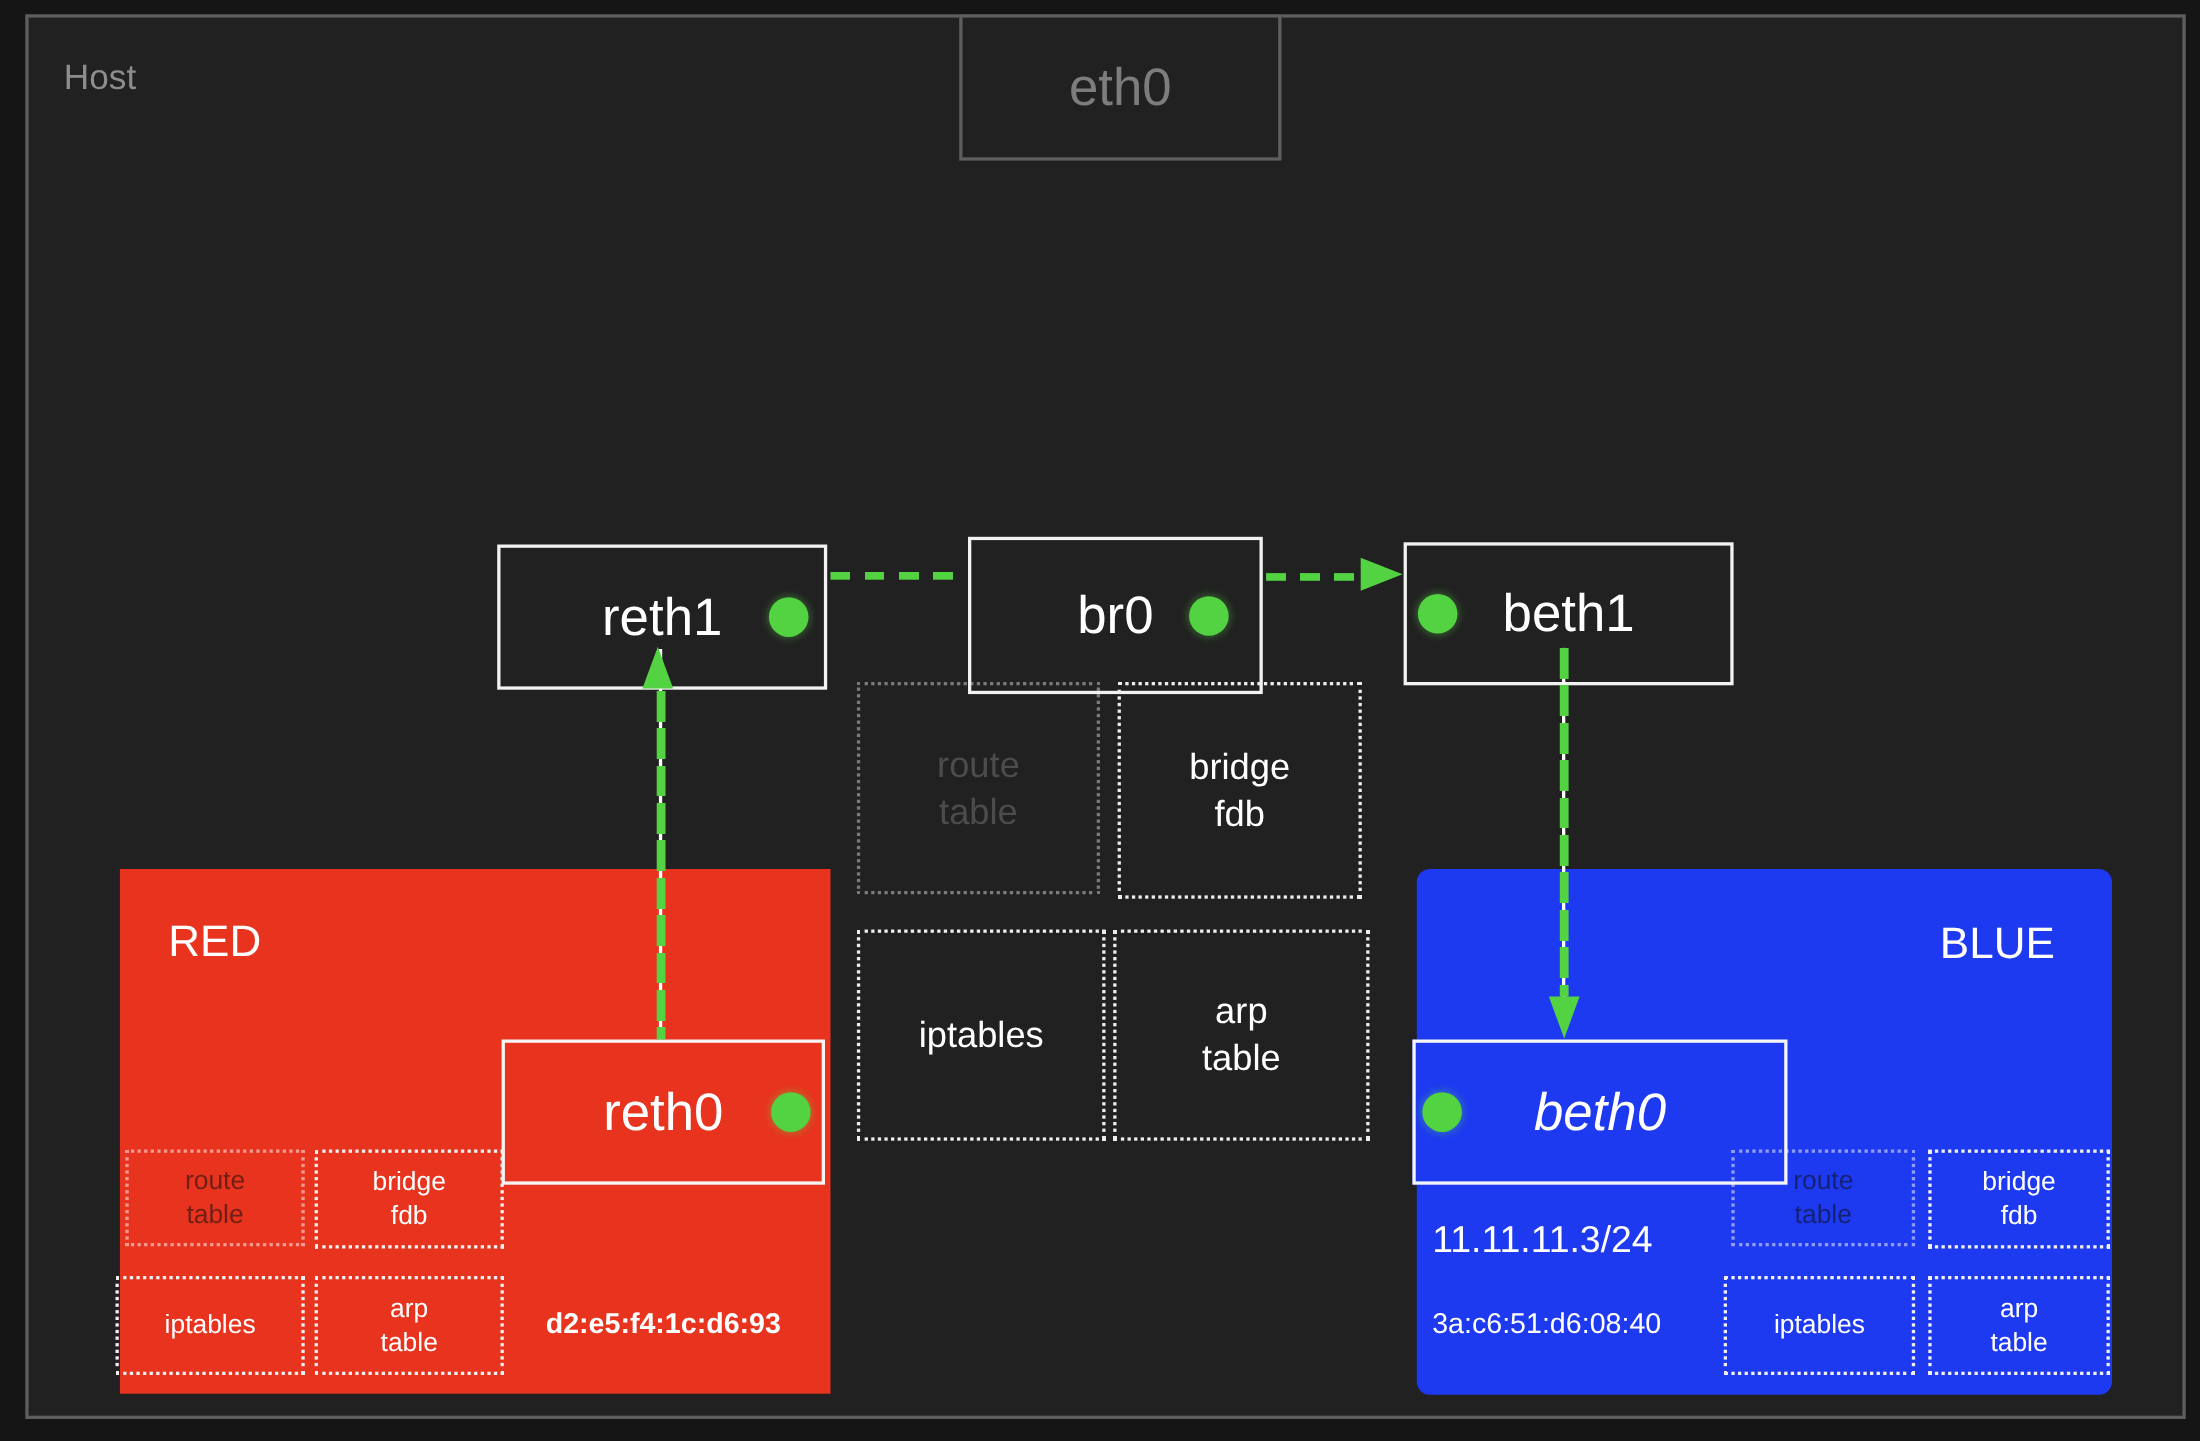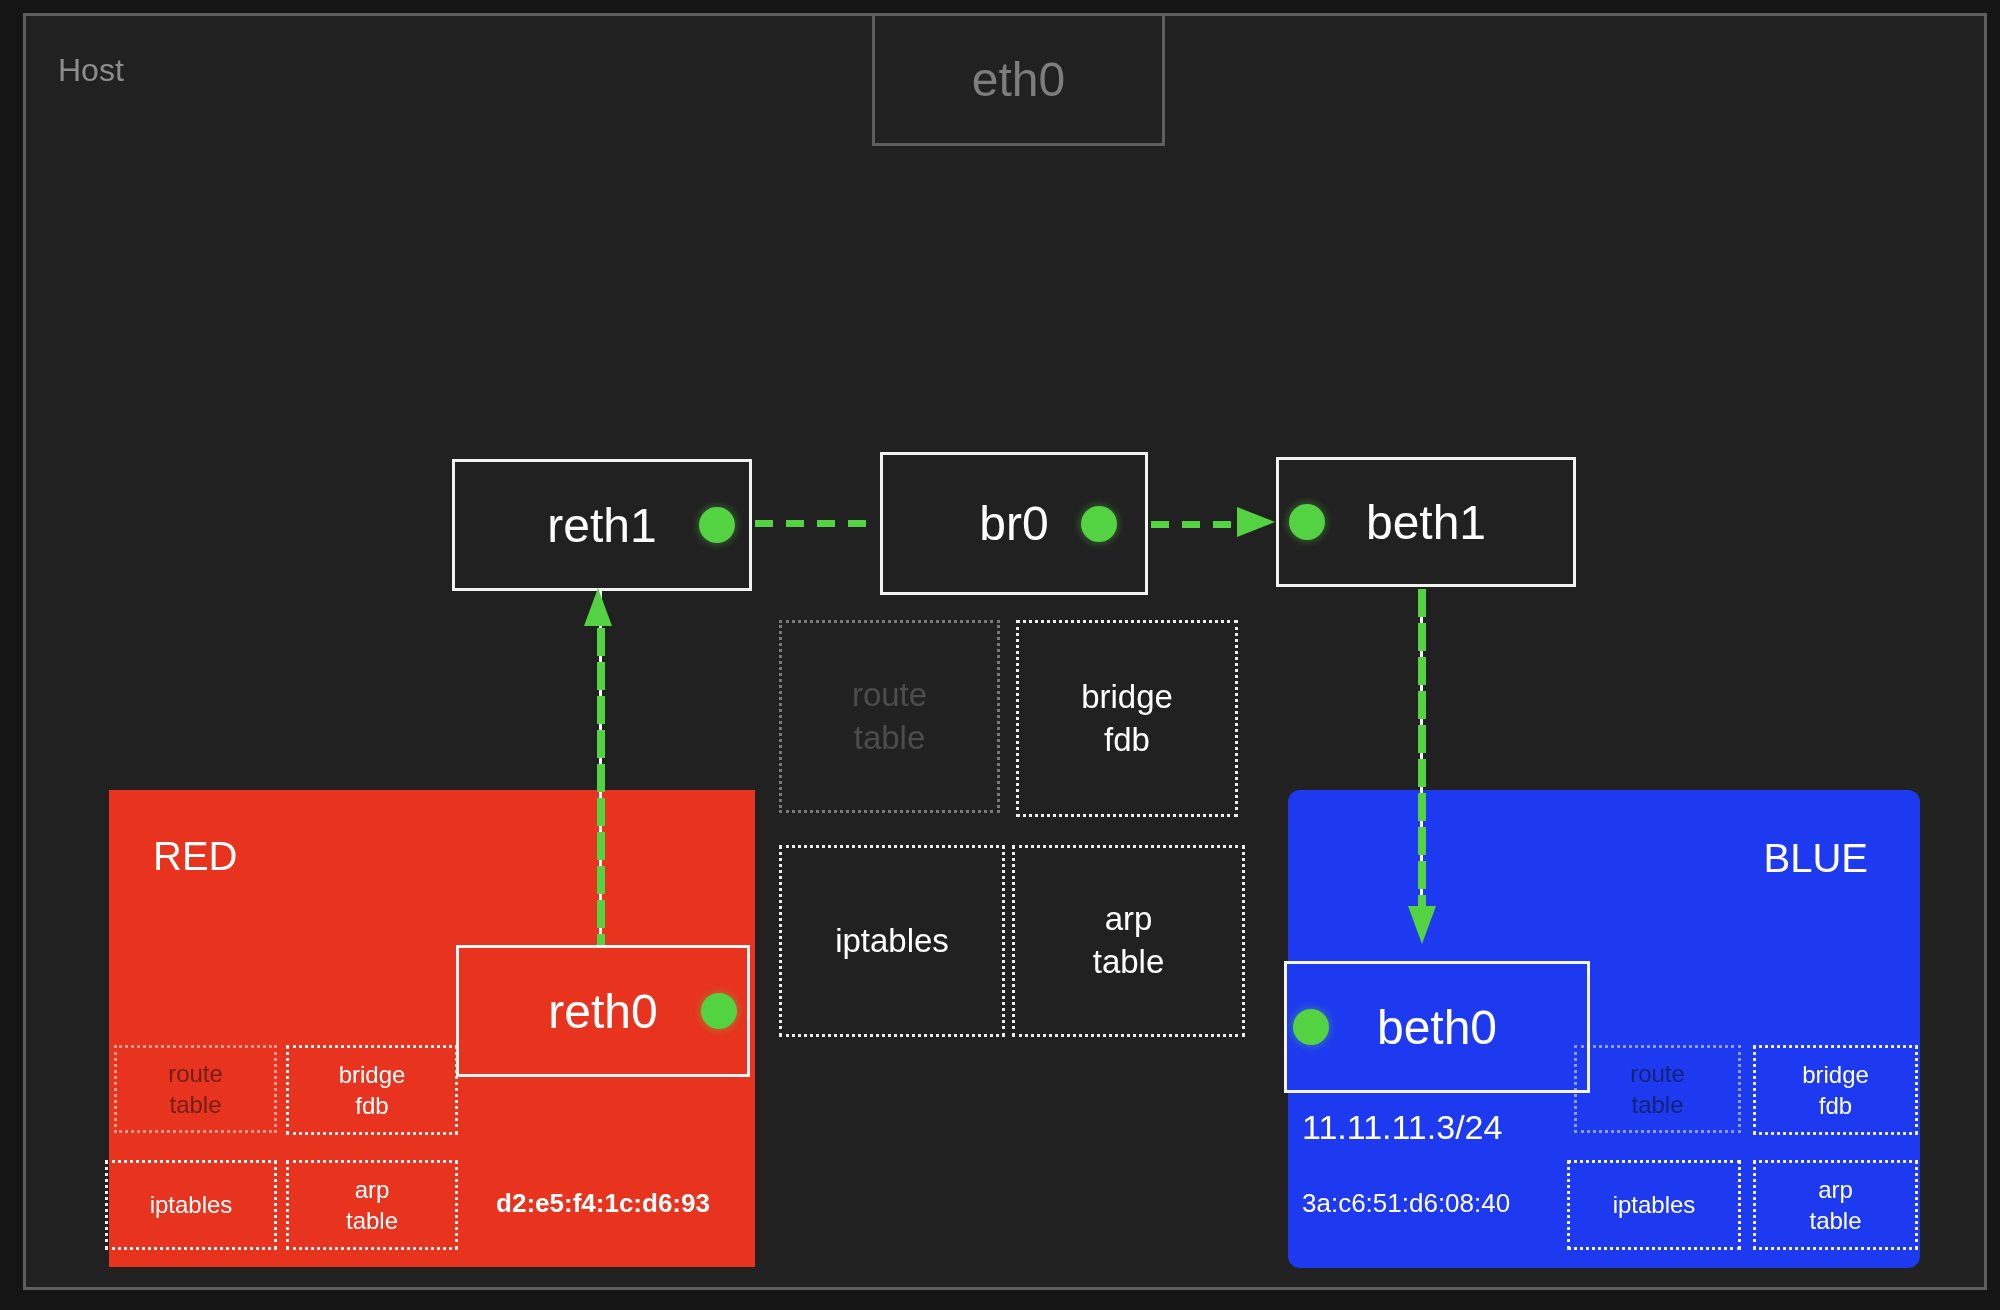--- a/index.html
+++ b/index.html
@@ -16,21 +16,21 @@
   .host-label{position:absolute;left:58px;top:52px;font-size:32px;color:var(--muted_gray,#8d8d8d);}
   .eth0-box{
     position:absolute;left:872px;top:13px;width:293px;height:133px;
     border:3px solid var(--frame_gray,#5e5e5e);background:#212121;
     display:flex;align-items:center;justify-content:center;
     color:#7d7d7d;font-size:48px;
   }
   
   .iface{
     position:absolute;border:3px solid #f2f2f2;background:#212121;color:#ffffff;
-    font-size:48px;display:flex;align-items:center;justify-content:center;
+    font-size:48px;display:flex;align-items:center;justify-content:center;margin-top:36px;
   }
   .box-reth1{left:452px;top:459px;width:300px;height:132px;}
   .box-br0{left:880px;top:452px;width:268px;height:143px;}
   .box-beth1{left:1276px;top:457px;width:300px;height:130px;}
   .dot{
     position:absolute;width:36px;height:36px;border-radius:50%;
     background:var(--green_accent,#53d341);top:50%;transform:translateY(-50%);
     box-shadow:0 0 7px 2px rgba(95,220,75,.30);
   }
   
@@ -49,21 +49,21 @@
   .ns-red{left:109px;top:790px;width:646px;height:477px;background:var(--red_bg,#e8331e);}
   .ns-blue{left:1288px;top:790px;width:632px;height:478px;background:var(--blue_bg,#1d3af0);border-radius:12px;}
   .ns-name{position:absolute;font-size:40px;color:#ffffff;}
   .name-red{left:44px;top:44px;}
   .name-blue{right:52px;top:46px;}
   .ns-iface{
     position:absolute;border:3px solid #f5f5f5;color:#ffffff;font-size:48px;
     display:flex;align-items:center;justify-content:center;
   }
   .box-reth0{left:347px;top:155px;width:294px;height:132px;background:var(--red_bg,#e8331e);}
-  .box-beth0{left:-4px;top:171px;width:306px;height:132px;background:var(--blue_bg,#1d3af0);}
+  .box-beth0{left:-4px;top:155px;width:341px;height:132px;background:var(--blue_bg,#1d3af0);font-style:italic;}
   .ns-ip{position:absolute;color:#ffffff;font-size:34px;}
   .ns-mac{position:absolute;color:#ffffff;font-size:26px;text-align:right;}
   .ip-red{left:347px;top:318px;width:294px;text-align:center;}
   .mac-red{left:347px;top:398px;width:294px;text-align:center;font-weight:bold;}
   .ip-blue{left:14px;top:318px;}
   .mac-blue{left:14px;top:398px;}
   .tbl-s{
     position:absolute;border:3px dotted #f0f0f0;color:#ffffff;
     font-size:24px;line-height:1.3;text-align:center;white-space:pre-line;
     display:flex;align-items:center;justify-content:center;

